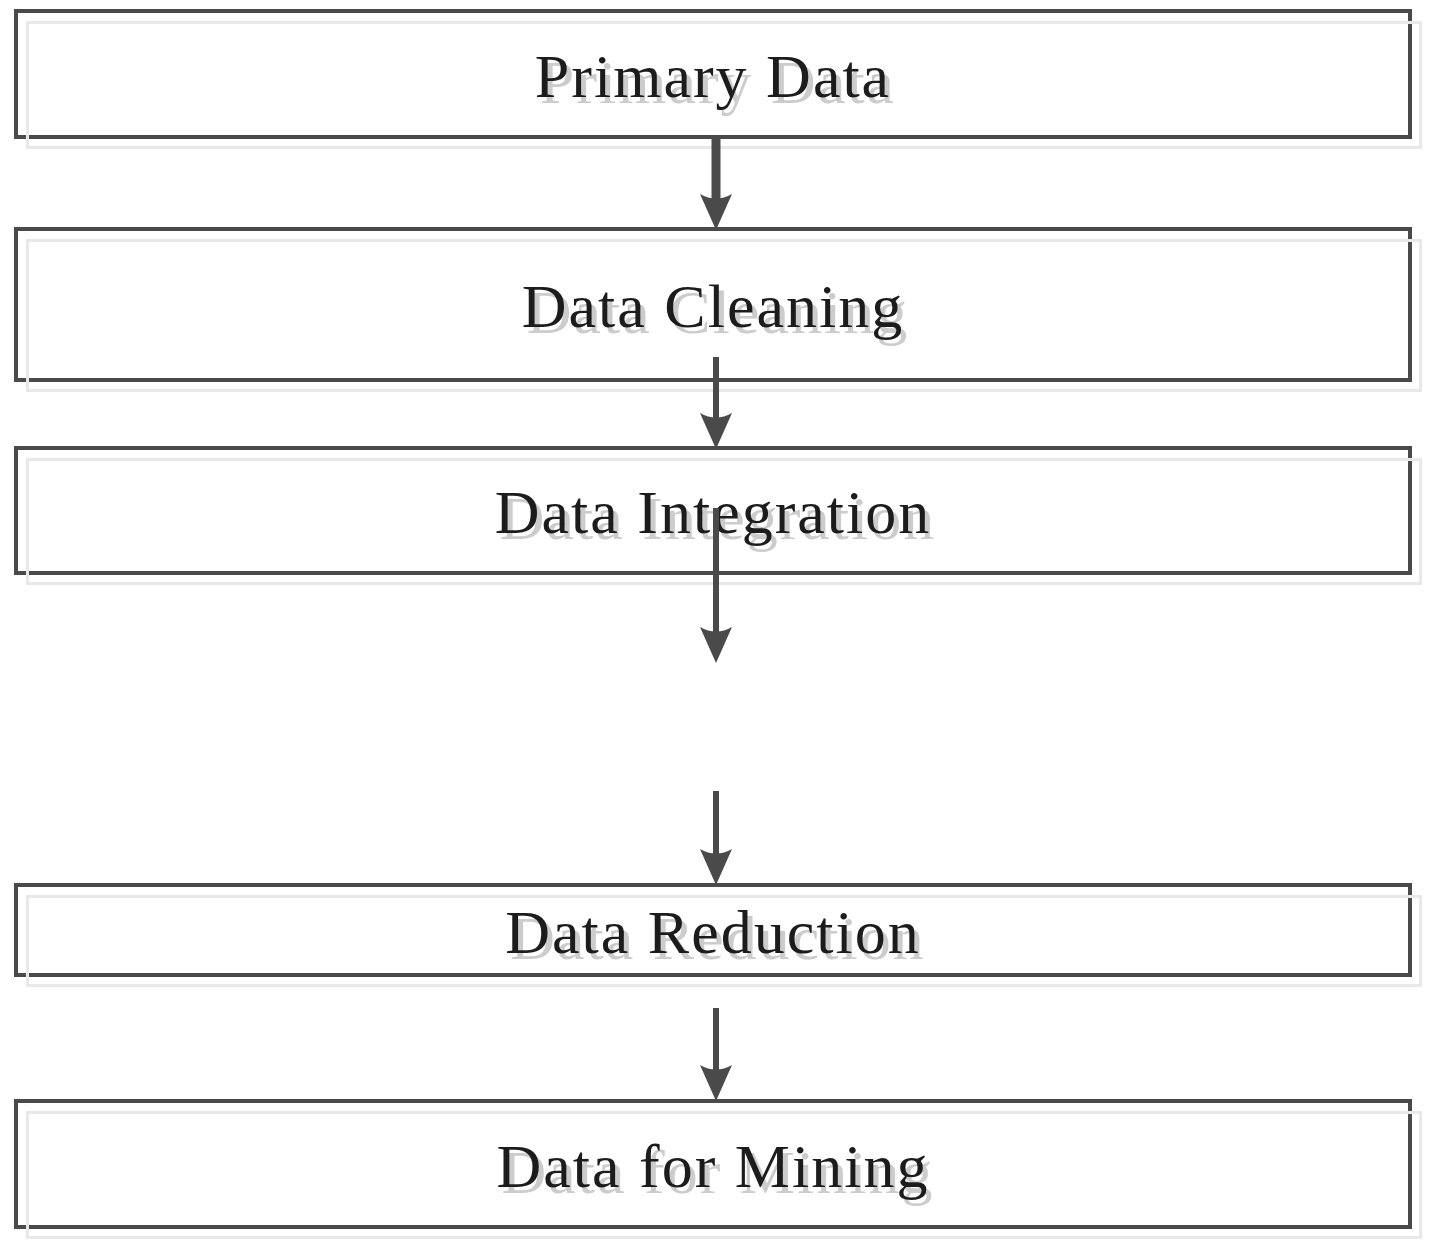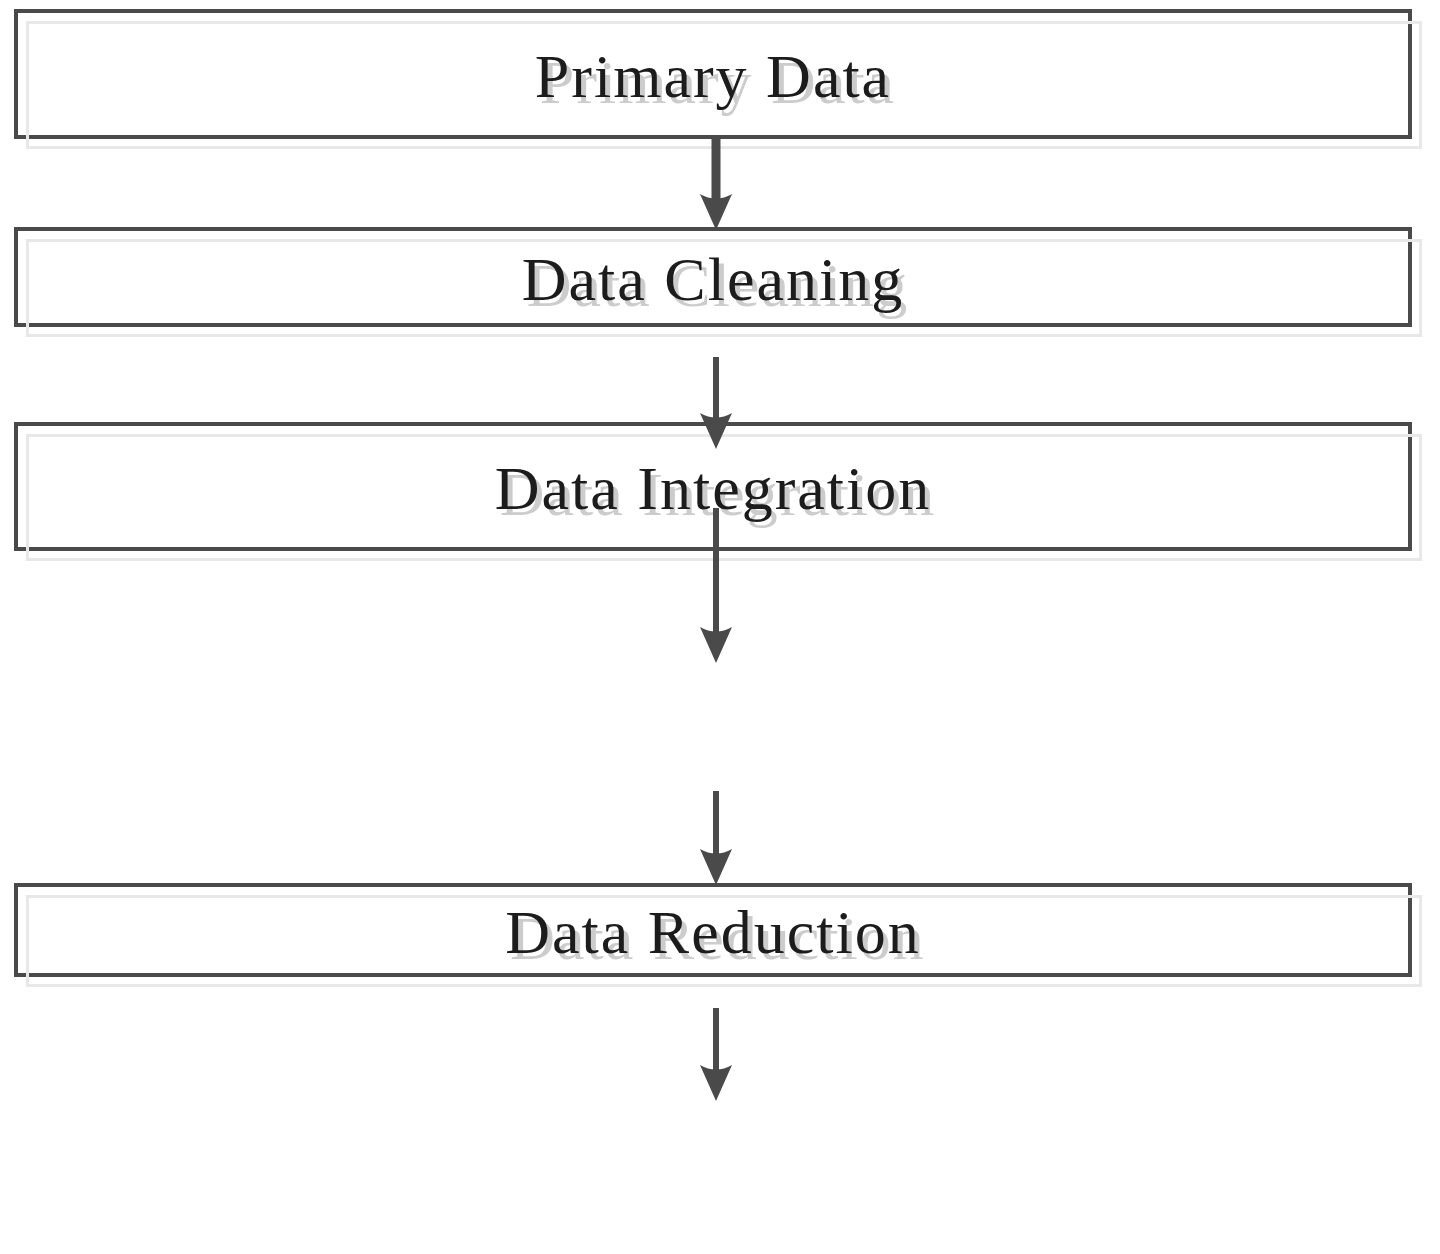--- a/index.html
+++ b/index.html
@@ -43,22 +43,22 @@
     z-index: 2;
     padding-top: 4px;
     font-size: 62px;
     letter-spacing: 2px;
     color: var(--text, #1c1c1c);
     text-shadow: 5px 6px 0 var(--text-shadow-color, #cccccc);
     white-space: nowrap;
   }
 
   .b1 { top:    9px; height: 130px; }
-  .b2 { top:  227px; height: 100px; }
-  .b3 { top:  422px; height: 129px; }
+  .b2 { top:  227px; height: 155px; }
+  .b3 { top:  446px; height: 129px; }
   .b4 { top:  661px; height: 130px; }
   .b5 { top:  883px; height: 94px; }
   .b6 { top: 1099px; height: 130px; }
 
   
   .arrow { position: absolute; left: 696px; z-index: 3; overflow: visible; }
   .arrow rect, .arrow path { fill: var(--arrow, #4a4a4a); }
   .a1 { top:  139px; }
   .a2 { top:  357px; }
   .a3 { top:  508px; }  
@@ -105,14 +105,17 @@
 
   <div class="box b5">
     <span class="label">Data Reduction</span>
   </div>
 
   <svg class="arrow a5" width="40" height="93" viewBox="0 0 40 93">
     <rect x="17" y="0" width="6" height="67"></rect>
     <path d="M20 93 L4 57 Q20 66 36 57 Z"></path>
   </svg>
 
+  <div class="box b6">
+    <span class="label">Data for Mining</span>
+  </div>
 
 </div>
 
 </body></html>

